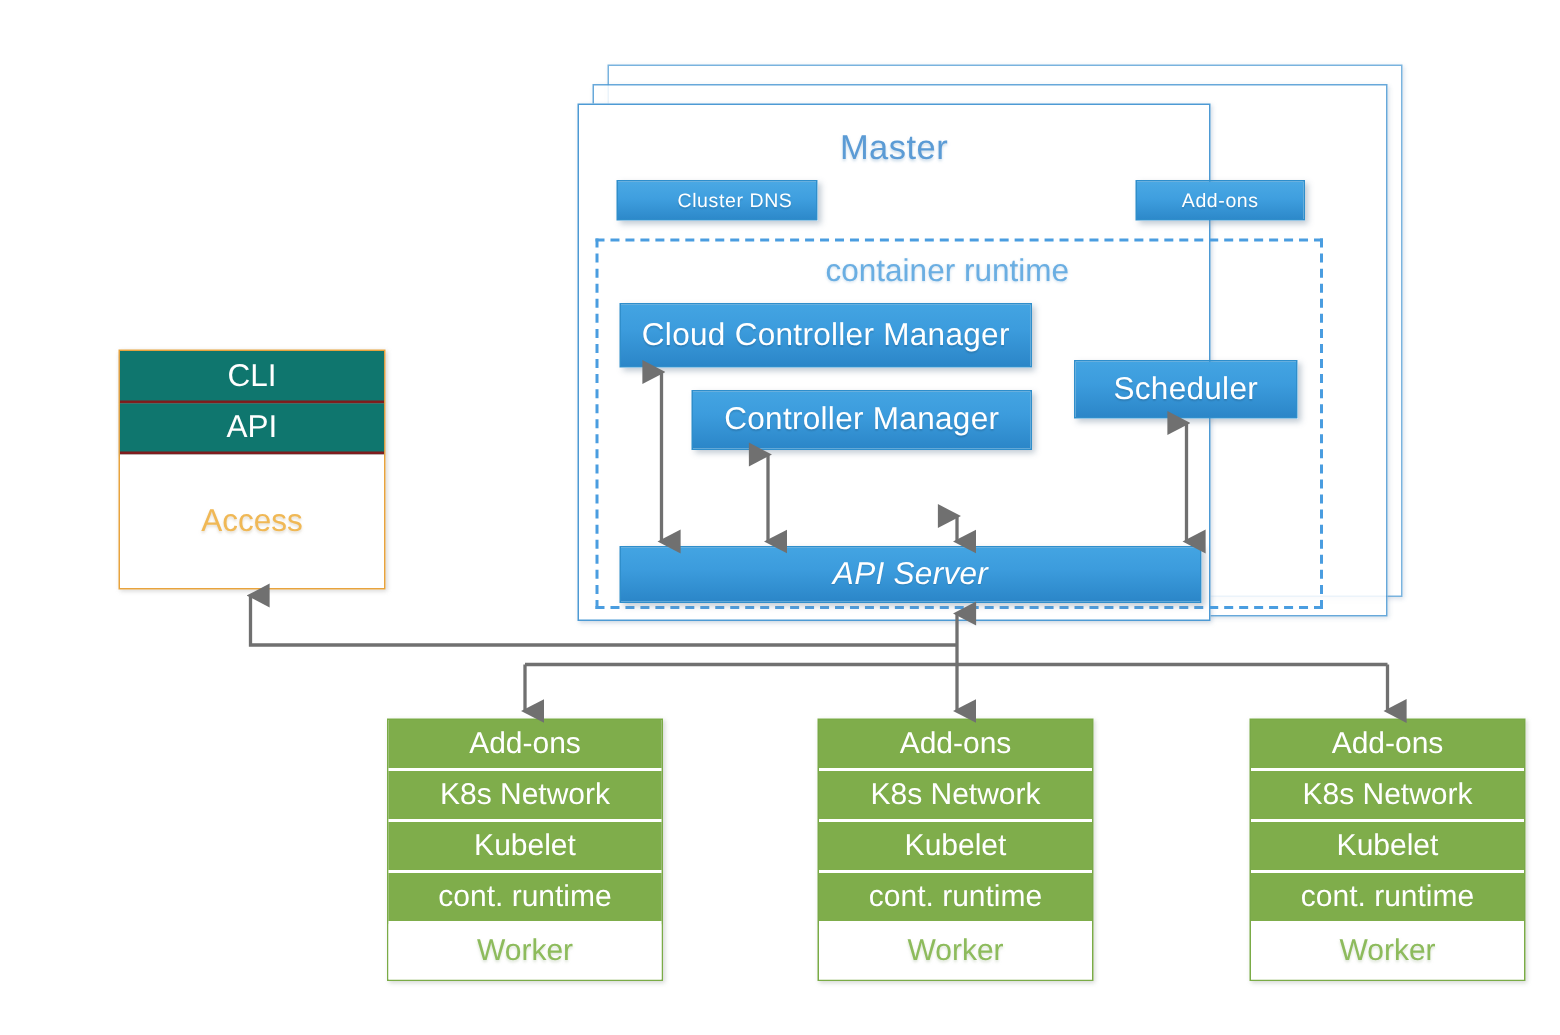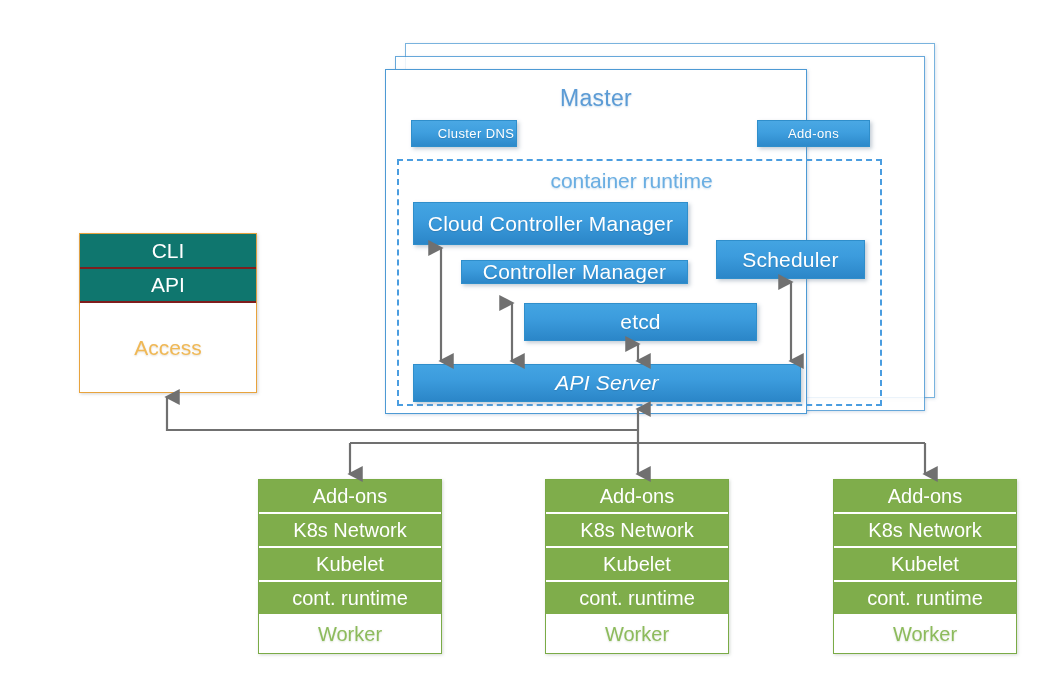--- a/index.html
+++ b/index.html
@@ -116,42 +116,39 @@
 <body>
 
 <div id="stage">
 
   <div class="abs card card-back3" style="left:405px;top:43px;width:530px;height:355px;"></div>
   <div class="abs card card-back2" style="left:395px;top:56px;width:530px;height:355px;"></div>
   <div class="abs card" style="left:385px;top:69px;width:422px;height:345px;">
     <div class="master-title" style="top:15px;">Master</div>
   </div>
 
-  <div class="abs bbox small" style="left:411px;top:120px;width:106px;height:27px;padding-left:24px;">
+  <div class="abs bbox small" style="left:411px;top:120px;width:134px;height:27px;padding-left:24px;">
     <span>Cluster DNS</span>
   </div>
   <div class="abs bbox small" style="left:757px;top:120px;width:113px;height:27px;">
     <span>Add-ons</span>
   </div>
 
   <div class="abs dashed-box" style="left:397px;top:159px;width:485px;height:247px;">
     <div class="cr-title" style="top:8px;">container runtime</div>
   </div>
 
   <div class="abs bbox" style="left:413px;top:202px;width:275px;height:43px;">
     <span>Cloud Controller Manager</span>
   </div>
 
-  <div class="abs bbox" style="left:461px;top:260px;width:227px;height:24px;">
+  <div class="abs bbox" style="left:461px;top:260px;width:227px;height:40px;">
     <span>Controller Manager</span>
   </div>
 
-  <div class="abs bbox" style="left:524px;top:303px;width:233px;height:38px;">
-    <span>etcd</span>
-  </div>
 
   <div class="abs bbox" style="left:716px;top:240px;width:149px;height:39px;">
     <span>Scheduler</span>
   </div>
 
   <div class="abs bbox" style="left:413px;top:364px;width:388px;height:38px;font-style:italic;">
     <span>API Server</span>
   </div>
 
   <div class="abs access-wrap" style="left:79px;top:233px;width:178px;height:160px;">

